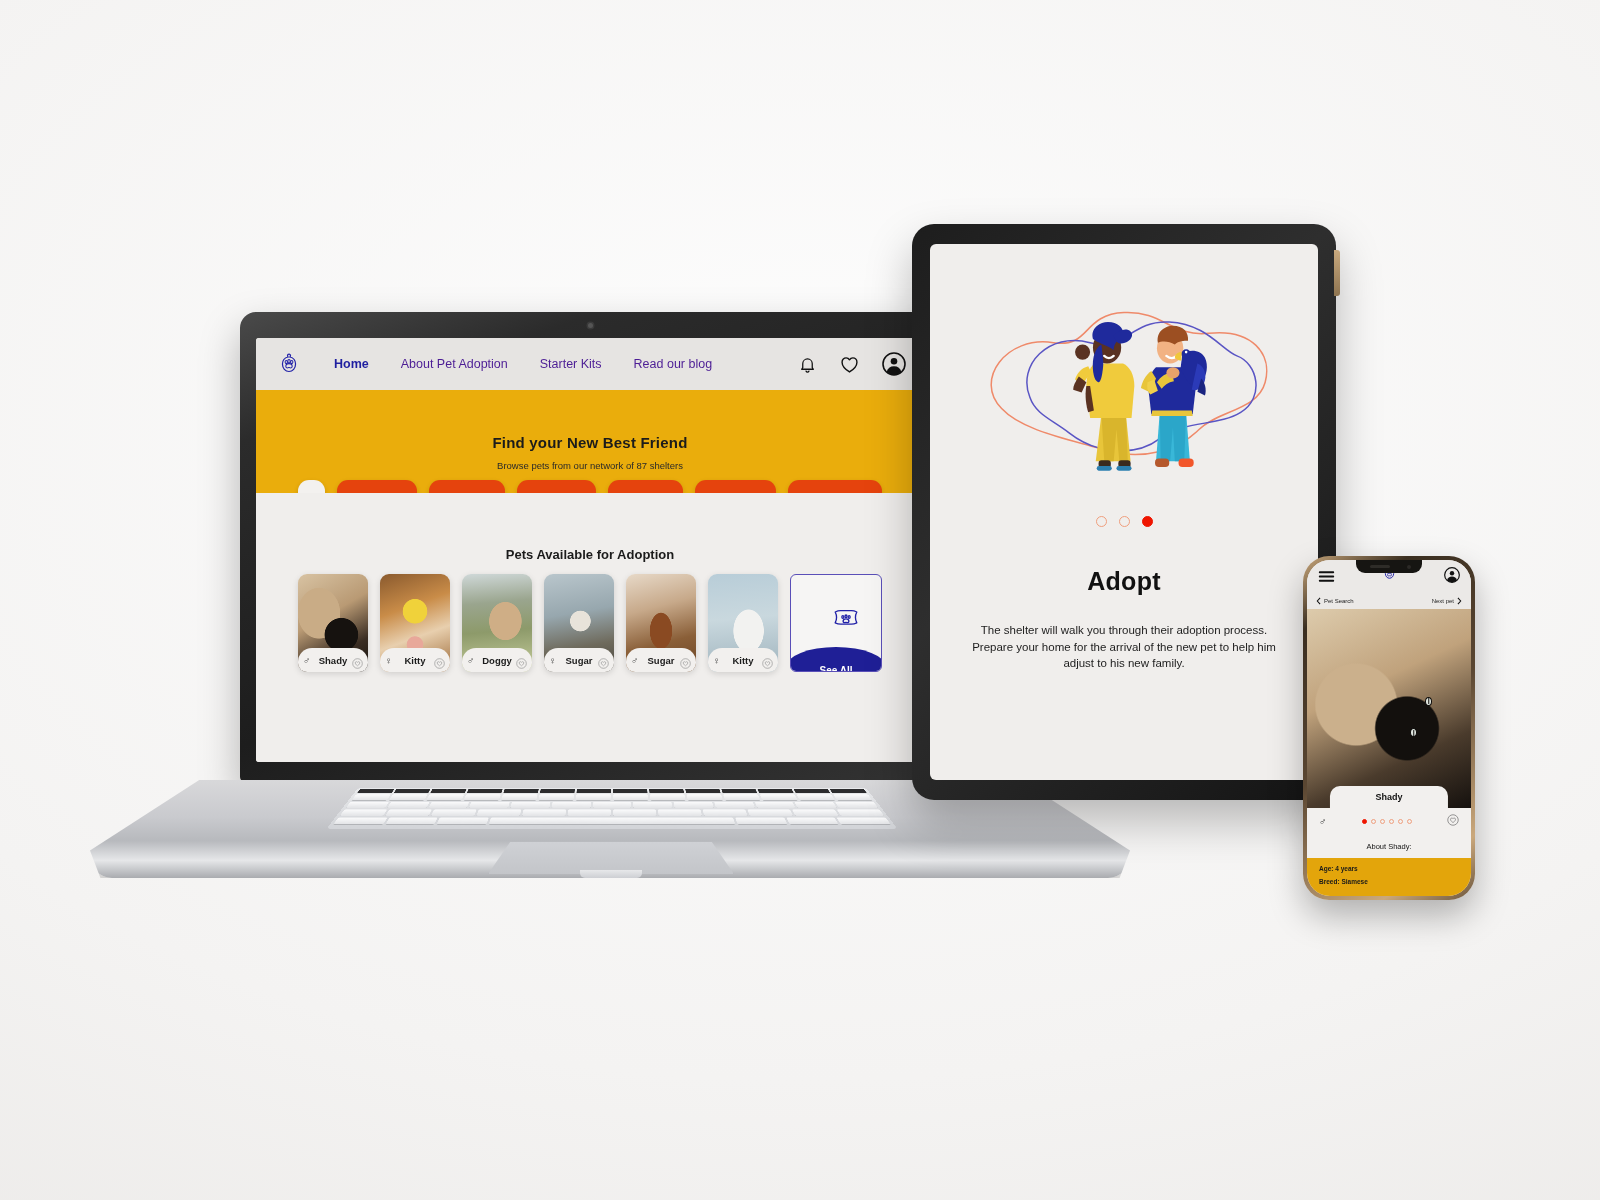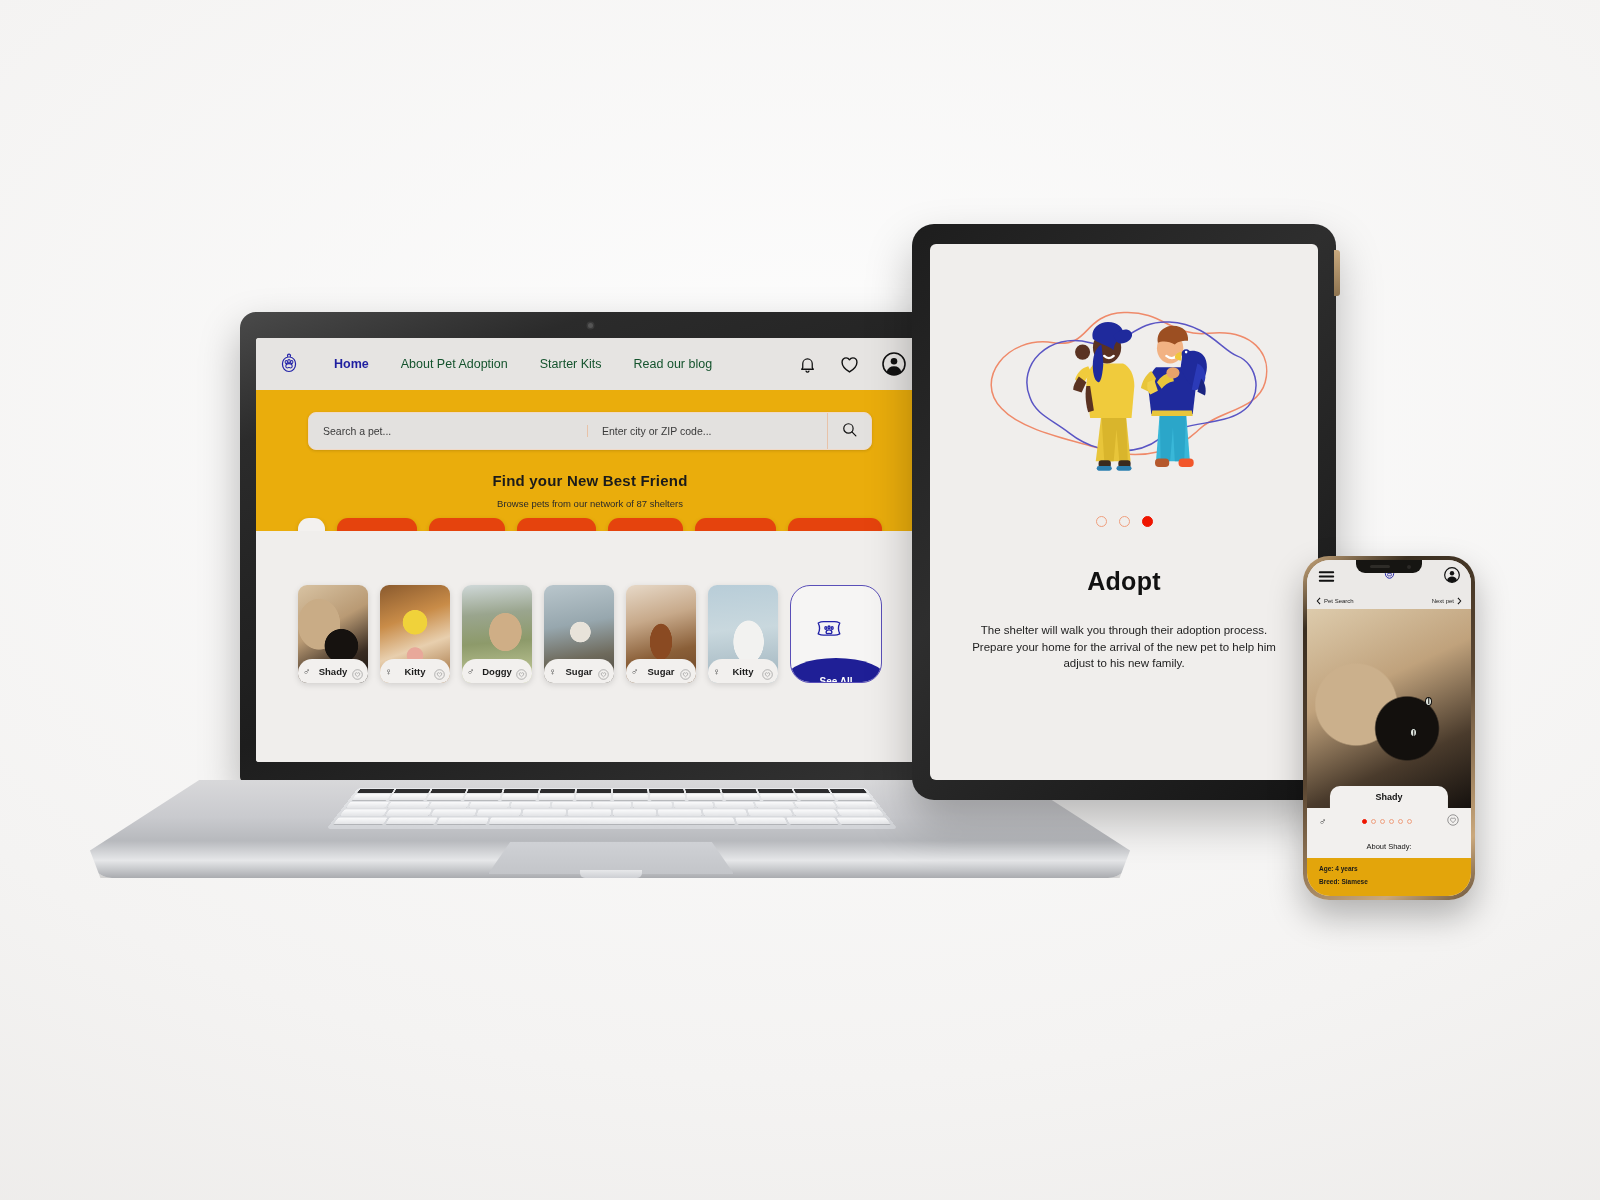--- a/index.html
+++ b/index.html
@@ -45,21 +45,21 @@
   .notch { position:absolute; left:490px; top:558px; width:62px; height:8px;
     background:linear-gradient(180deg,#e7e8ea,#cdcfd3); border-radius:0 0 5px 5px; }
 
   
   .nav {
     height: 52px; background:#e6e4e2; display:flex; align-items:center;
     padding: 0 18px; gap: 0; flex:0 0 auto;
   }
   .logo { width:30px; height:30px; flex:0 0 auto; }
   .navlinks { display:flex; align-items:flex-start; gap:32px; margin-left:30px; }
-  .navlink { font-size:12.5px; color:#14532d; white-space:nowrap; }
+  .navlink { font-size:12.5px; color:#4c1d95; white-space:nowrap; }
   .navlink.active { color:#1f1fa0; font-weight:bold; }
   .navicons { margin-left:auto; display:flex; align-items:center; gap:22px; }
   .navicons svg { display:block; }
 
   .hero { background:#eaad0c; padding: 22px 52px 0 52px; flex:0 0 auto; }
   .searchbar {
     height: 38px; background:#e3e1df; border-radius:8px; display:flex; align-items:center;
     box-shadow: 0 1px 3px rgba(0,0,0,.14);
     border:1px solid #f0d9c8;
   }
@@ -87,23 +87,23 @@
   .card { flex:1 1 0; height:98px; border-radius:9px; overflow:hidden; position:relative;
     box-shadow:0 2px 6px rgba(0,0,0,.13); }
   .card .ph { position:absolute; inset:0; }
   .card .meta {
     position:absolute; left:0; right:0; bottom:0; height:24px; background:#f2f0ee;
     border-radius:14px 14px 0 0; display:flex; align-items:center; justify-content:center; gap:5px;
   }
   .card .nm { font-size:9.5px; font-weight:bold; color:#1b1b1b; }
   .card .gs { position:absolute; left:5px; font-size:10px; color:#3b3b3b; }
   .card .fav { position:absolute; right:5px; width:11px; height:11px; }
-  .seeall { flex:1 1 0; height:98px; border-radius:20px; background:#f6f5f4;
+  .seeall { flex:1 1 0; height:98px; border-radius:6px; background:#f6f5f4;
     border:1.5px solid #5a4fb8; position:relative; overflow:hidden;
-    display:flex; align-items:center; justify-content:flex-start;padding-left:20px; }
+    display:flex; align-items:center; justify-content:center;padding-left:20px; }
   .seeall .bar { position:absolute; left:-6%; bottom:-10px; width:112%; height:34px;
     background:#1f1f96; border-radius:50% 50% 0 0 / 60% 60% 0 0;
     display:flex; align-items:flex-end; justify-content:center; padding-bottom:5px; }
   .seeall .bar span { color:#fff; font-size:10px; font-weight:bold; }
 
   
   .ph-shady{background:
     radial-gradient(circle at 62% 62%, #16120f 0 22%, rgba(0,0,0,0) 23%),
     radial-gradient(ellipse at 30% 40%, #c9ac86 0 30%, rgba(0,0,0,0) 31%),
     linear-gradient(150deg,#d8c3a3 0%,#b99a74 42%,#3a2d23 75%,#181310 100%);}
@@ -220,32 +220,20 @@
             <svg width="24" height="24" viewBox="0 0 24 24">
               <circle cx="12" cy="12" r="11" fill="none" stroke="#111" stroke-width="1.6"></circle>
               <circle cx="12" cy="9.3" r="3.3" fill="#111"></circle>
               <path d="M4.6 19.8a7.7 7.7 0 0114.8 0A11 11 0 0112 23a11 11 0 01-7.4-3.2z" fill="#111"></path>
             </svg>
           </span>
         </div>
       </div>
 
       <div class="hero">
-        <div class="searchbar">
-          <div class="sfield">Search a pet...</div>
-          <div class="sfield city">Enter city or ZIP code...</div>
-          <div class="sbtn">
-            <span>
-              <svg width="17" height="17" viewBox="0 0 24 24" fill="none" stroke="#111" stroke-width="1.7">
-                <circle cx="10.5" cy="10.5" r="6.6"></circle>
-                  <path d="M15.4 15.4L21 21" stroke-linecap="round"></path>
-              </svg>
-            </span>
-          </div>
-        </div>
         <div class="herotitle">Find your New Best Friend</div>
         <div class="herosub">Browse pets from our network of 87 shelters</div>
       </div>
 
       <div class="catwrap">
         <div class="cats">
           <div class="pill filter">
             <span>
               <svg width="23" height="23" viewBox="0 0 24 24" fill="none" stroke="#e8712a" stroke-width="1.4">
                 <path d="M3 7h12M19 7h2M3 12h6M13 12h8M3 17h10M17 17h4" stroke-linecap="round"></path>
@@ -319,20 +307,21 @@
                 <path d="M16 26v-7c-2.4 0-4 1.8-4 4v3z"></path>
                 <path d="M16 26v-7c2.4 0 4 1.8 4 4v3z"></path>
               </svg>
             </span>
             <span class="lbl">Shelters</span>
           </div>
         </div>
       </div>
 
       <div class="petsec">
+        <div class="sectitle">Pets Available for Adoption</div>
         <div class="cards">
 
           <div class="card">
             <div class="ph ph-shady"></div>
             <div class="meta">
               <span class="gs">♂</span>
               <span class="nm">Shady</span>
               <span class="fav">
                 <svg width="11" height="11" viewBox="0 0 24 24">
                     <circle cx="12" cy="12" r="10.5" fill="none" stroke="#9a9a9a" stroke-width="1.6"></circle>

